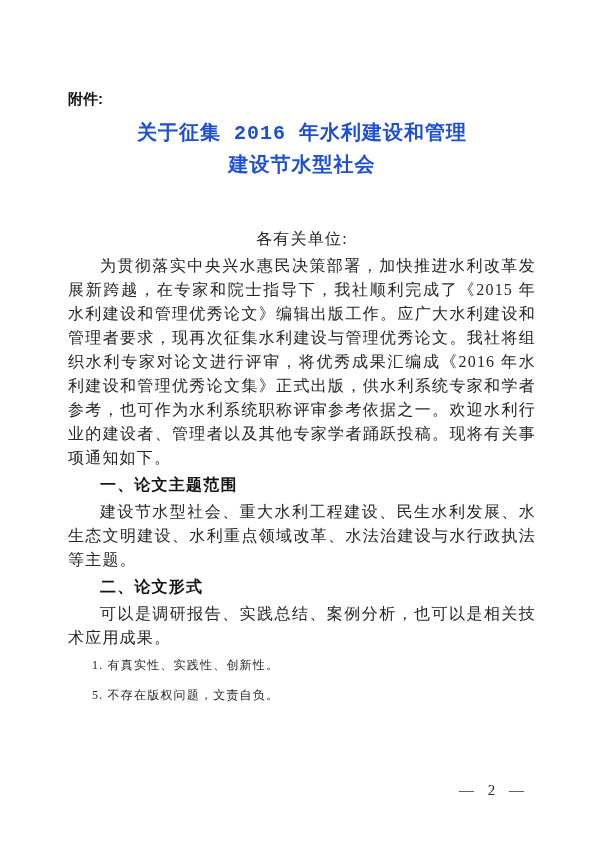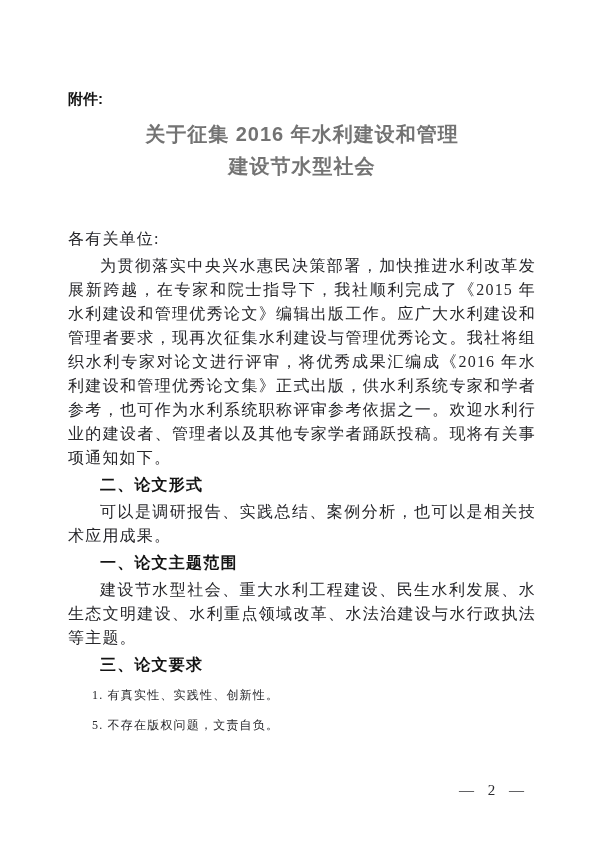--- a/index.html
+++ b/index.html
@@ -20,34 +20,35 @@
   }
   .attachment-label {
     font-family: "Liberation Sans", sans-serif;
     font-weight: bold;
     font-size: 15px;
     line-height: 22px;
     color: #141414;
   }
   .doc-title {
     margin: 8px 0 0 0;
-    font-family: Liberation Sans, sans-serif;
+    font-family: Liberation Mono, monospace;
     font-weight: bold;
     font-size: 20px;
     line-height: 32px;
     text-align: center;
-    color: #737373;
+    color: #1d4ed8;
     letter-spacing: 1px;
   }
   .doc-title .title-line { display: block; }
   .salutation {
     margin-top: 42px;
     font-size: 16px;
     line-height: 30px;
     letter-spacing: 1.2px;
+    text-align: center;
   }
   .para {
     margin: 0;
     font-size: 16px;
     line-height: 24px;
     letter-spacing: 1.2px;
     text-align: justify;
     text-indent: 2em;
   }
   .section-heading {
@@ -87,30 +88,29 @@
   <h1 class="doc-title">
     <span class="title-line">关于征集 2016 年水利建设和管理</span>
     <span class="title-line">建设节水型社会</span>
   </h1>
 
   <div class="salutation">各有关单位:</div>
 
   <p class="para">为贯彻落实中央兴水惠民决策部署，加快推进水利改革发展新跨越，在专家和院士指导下，我社顺利完成了《2015 年水利建设和管理优秀论文》编辑出版工作。应广大水利建设和管理者要求，现再次征集水利建设与管理优秀论文。我社将组织水利专家对论文进行评审，将优秀成果汇编成《2016 年水利建设和管理优秀论文集》正式出版，供水利系统专家和学者参考，也可作为水利系统职称评审参考依据之一。欢迎水利行业的建设者、管理者以及其他专家学者踊跃投稿。现将有关事项通知如下。</p>
 
   <div>
+    <h2 class="section-heading">一、论文主题范围</h2>
+    <p class="para">建设节水型社会、重大水利工程建设、民生水利发展、水生态文明建设、水利重点领域改革、水法治建设与水行政执法等主题。</p>
+  </div>
+
+  <div>
     <h2 class="section-heading">二、论文形式</h2>
     <p class="para">可以是调研报告、实践总结、案例分析，也可以是相关技术应用成果。</p>
   </div>
 
   <div>
-    <h2 class="section-heading">一、论文主题范围</h2>
-    <p class="para">建设节水型社会、重大水利工程建设、民生水利发展、水生态文明建设、水利重点领域改革、水法治建设与水行政执法等主题。</p>
-  </div>
-
-  <div>
-    <h2 class="section-heading">三、论文要求</h2>
     <p class="list-item">1. 有真实性、实践性、创新性。</p>
     <p class="list-item">5. 不存在版权问题，文责自负。</p>
   </div>
 
   <div class="page-number">— 2 —</div>
 
 </div>
 
 </body></html>

